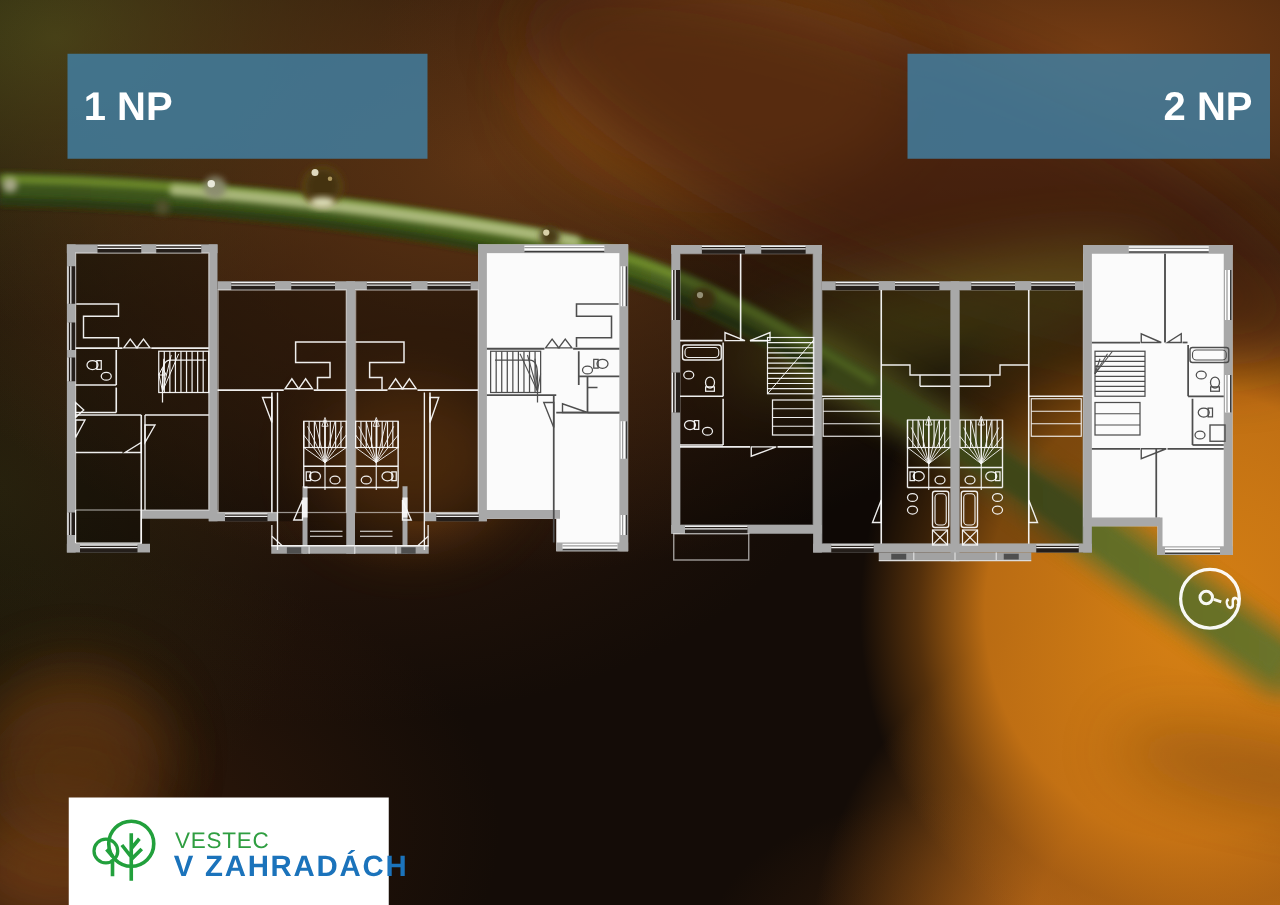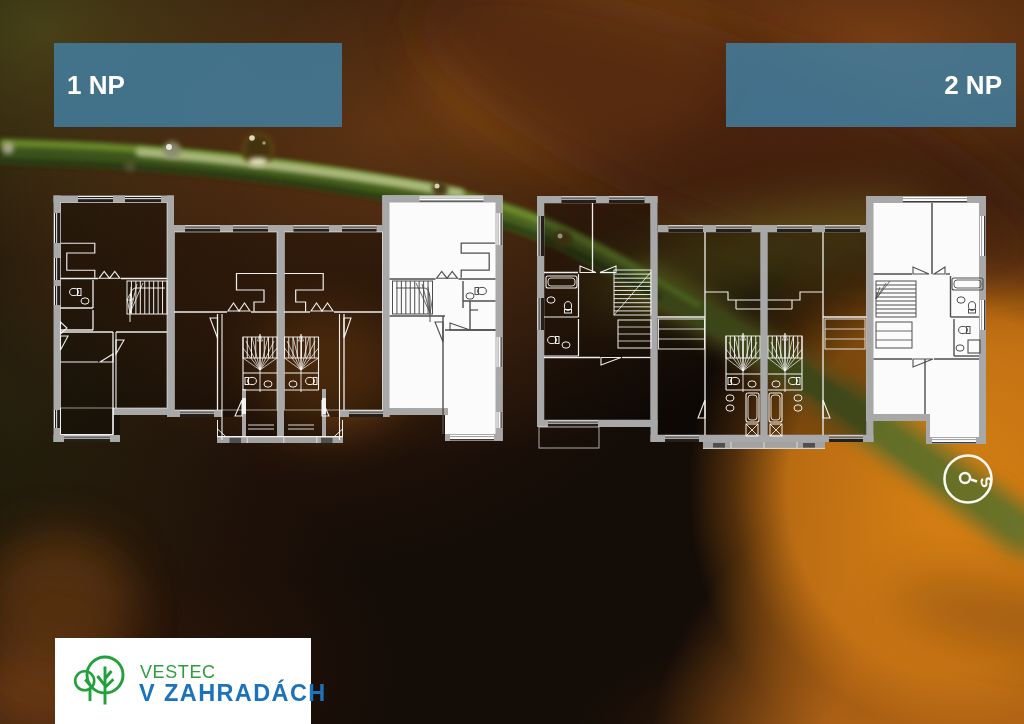--- a/index.html
+++ b/index.html
@@ -12,21 +12,21 @@
       radial-gradient(390px 330px at 1020px 760px, rgba(205,118,24,.95), rgba(196,110,24,.85) 50%, rgba(196,110,24,0) 95%),
       radial-gradient(580px 240px at 880px 45px, rgba(130,67,21,.9), rgba(105,54,18,.5) 60%, rgba(105,54,18,0) 100%),
       radial-gradient(520px 330px at 390px 130px, rgba(97,54,20,.95), rgba(97,54,20,0) 100%),
       radial-gradient(430px 250px at 250px 330px, rgba(82,42,18,.4), rgba(82,42,18,0) 100%),
       radial-gradient(320px 230px at 45px 30px, rgba(64,71,25,.95), rgba(50,52,20,.5) 60%, rgba(50,52,20,0) 100%),
       radial-gradient(260px 320px at 0px 390px, rgba(44,54,18,.45), rgba(44,54,18,0) 100%),
       radial-gradient(340px 170px at 820px 754px, rgba(120,62,18,.4), rgba(120,62,18,0) 75%),
       radial-gradient(320px 220px at 80px 665px, rgba(80,40,14,.45), rgba(80,40,14,0) 100%);
   }
   .hdr{position:absolute;top:43px;height:84px;background:rgba(66,126,160,.85);
-       color:#fff;font-size:26px;font-weight:bold;line-height:84px;}
+       color:#fff;font-size:32px;font-weight:bold;line-height:84px;}
   #hdr1{left:54px;width:275px;padding-left:13px;}
   #hdr2{left:703px;width:276px;text-align:right;padding-right:14px;margin-left:23px;}
   #logo{position:absolute;left:55px;top:638px;width:256px;height:86px;background:#fff;}
 </style>
 </head>
 <body>
 <div id="stage">
 
   <svg id="photofx" width="1024" height="724" style="position:absolute;left:0;top:0">
     <defs>

